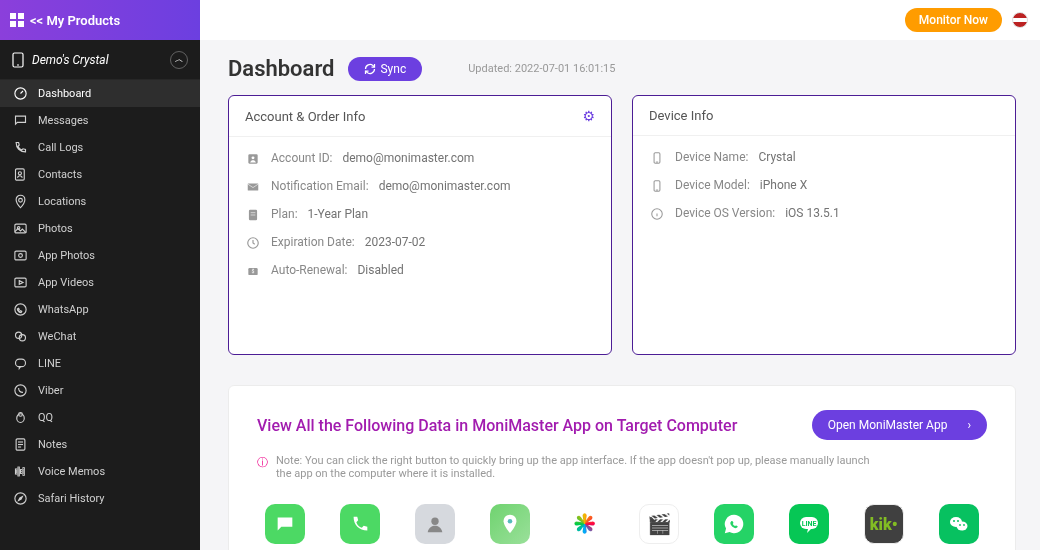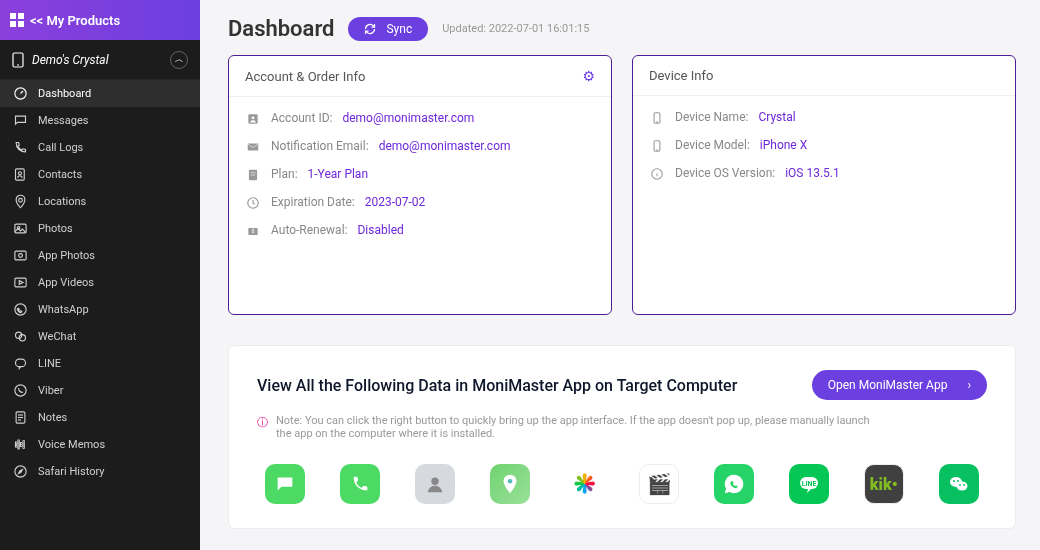--- a/index.html
+++ b/index.html
@@ -20,36 +20,36 @@
 
 
 .main { flex: 1; display: flex; flex-direction: column; overflow: hidden; }
 .topbar { height: 40px; background: #fff; display: flex; align-items: center; justify-content: flex-end; padding: 0 12px; gap: 10px; }
 .monitor-btn { background: #ff9c00; color: #fff; border: none; border-radius: 14px; padding: 5px 14px; font-size: 12px; font-weight: 500; cursor: pointer; }
 .flag { width: 16px; height: 16px; border-radius: 50%; background: linear-gradient(to bottom, #b22 0%, #b22 33%, #fff 33%, #fff 66%, #b22 66%); border: 1px solid #ddd; }
 
 .content { flex: 1; overflow-y: auto; padding: 16px 24px 20px 28px; }
 .page-head { display: flex; align-items: center; gap: 14px; margin-bottom: 14px; }
 .page-title { font-size: 22px; font-weight: 600; color: #333; }
-.sync-btn { background: #6c3fe0; color: #fff; border: none; border-radius: 14px; padding: 5px 16px; font-size: 12px; display: inline-flex; align-items: center; gap: 10px; cursor: pointer; }
-.updated { font-size: 11px; color: #999; }
+.sync-btn { background: #6c3fe0; color: #fff; border: none; border-radius: 14px; padding: 5px 16px; font-size: 12px; display: inline-flex; align-items: center; gap: 4px; cursor: pointer; }
+.updated { font-size: 11px; color: #999; margin-left: 32px; }
 
 .cards { display: flex; gap: 20px; margin-bottom: 30px; }
 .card { background: #fff; border: 1px solid #4c1d95; border-radius: 6px; flex: 1; min-height: 260px; }
 .card-head { display: flex; align-items: center; justify-content: space-between; padding: 12px 16px; border-bottom: 1px solid #f0f0f0; font-size: 13px; color: #555; }
 .gear { color: #6c3fe0; cursor: pointer; font-size: 14px; }
 .card-body { padding: 8px 0; }
 .info-row { display: flex; gap: 10px; padding: 6px 16px; font-size: 12px; color: #555; }
 .info-row .ic { width: 16px; height: 16px; color: #999; display: flex; align-items: center; justify-content: center; flex-shrink: 0; }
 .info-label { color: #888; }
-.info-val { color: #6d28d9; }
+.info-val { color: #737373; }
 
 .section { background: #fff; border: 1px solid #ececec; border-radius: 6px; padding: 24px 28px; }
 .section-head { display: flex; align-items: center; justify-content: space-between; margin-bottom: 14px; }
-.section-title { font-size: 16px; font-weight: 500; color: #0f172a; }
+.section-title { font-size: 16px; font-weight: 500; color: #a21caf; }
 .open-btn { background: #6c3fe0; color: #fff; border: none; border-radius: 16px; padding: 8px 16px; font-size: 12px; display: inline-flex; align-items: center; gap: 20px; cursor: pointer; }
 .note { display: flex; gap: 8px; font-size: 11px; color: #999; margin-bottom: 24px; max-width: 620px; }
 .note-icon { color: #e08; flex-shrink: 0; margin-top: 1px; }
 .tiles { display: flex; gap: 18px; }
 .tile { display: flex; flex-direction: column; align-items: center; gap: 8px; width: 72px; cursor: pointer; }
 .tile-icon { width: 40px; height: 40px; border-radius: 10px; display: flex; align-items: center; justify-content: center; color: #fff; font-size: 18px; font-weight: 700; }
 
 
 .t-messages { background: #4cd964; }
 .t-calllogs { background: #4cd964; }
@@ -200,20 +200,29 @@
             <svg width="15" height="15" viewBox="0 0 24 24" fill="none" stroke="currentColor" stroke-width="1.8">
               <circle cx="12" cy="12" r="9"></circle>
               <path d="M9 8c0 5 2 7 7 7"></path>
             </svg>
           </span>
           <span>Viber</span>
         </div>
         <div class="sb-item">
           <span class="sb-icon">
             <svg width="15" height="15" viewBox="0 0 24 24" fill="none" stroke="currentColor" stroke-width="1.8">
+              <ellipse cx="12" cy="13" rx="6" ry="7"></ellipse>
+              <circle cx="12" cy="7" r="3"></circle>
+            </svg>
+          </span>
+          <span>QQ</span>
+        </div>
+        <div class="sb-item">
+          <span class="sb-icon">
+            <svg width="15" height="15" viewBox="0 0 24 24" fill="none" stroke="currentColor" stroke-width="1.8">
               <rect x="5" y="3" width="14" height="18" rx="2"></rect>
               <line x1="8" y1="8" x2="16" y2="8"></line>
               <line x1="8" y1="12" x2="16" y2="12"></line>
               <line x1="8" y1="16" x2="13" y2="16"></line>
             </svg>
           </span>
           <span>Notes</span>
         </div>
         <div class="sb-item">
           <span class="sb-icon">
@@ -232,20 +241,24 @@
               <circle cx="12" cy="12" r="9"></circle>
               <polygon points="9,15 11,11 15,9 13,13" fill="currentColor"></polygon>
             </svg>
           </span>
           <span>Safari History</span>
         </div>
       </div>
   </aside>
 
   <div class="main">
+    <div class="topbar">
+      <button class="monitor-btn">Monitor Now</button>
+      <span class="flag"></span>
+    </div>
 
     <div class="content">
       <div class="page-head">
         <h1 class="page-title">Dashboard</h1>
         <button class="sync-btn">
           <svg width="12" height="12" viewBox="0 0 24 24" fill="none" stroke="#fff" stroke-width="2.5">
               <path d="M21 2v6h-6"></path>
               <path d="M3 12a9 9 0 0 1 15-6.7L21 8"></path>
               <path d="M3 22v-6h6"></path>
               <path d="M21 12a9 9 0 0 1-15 6.7L3 16"></path>

